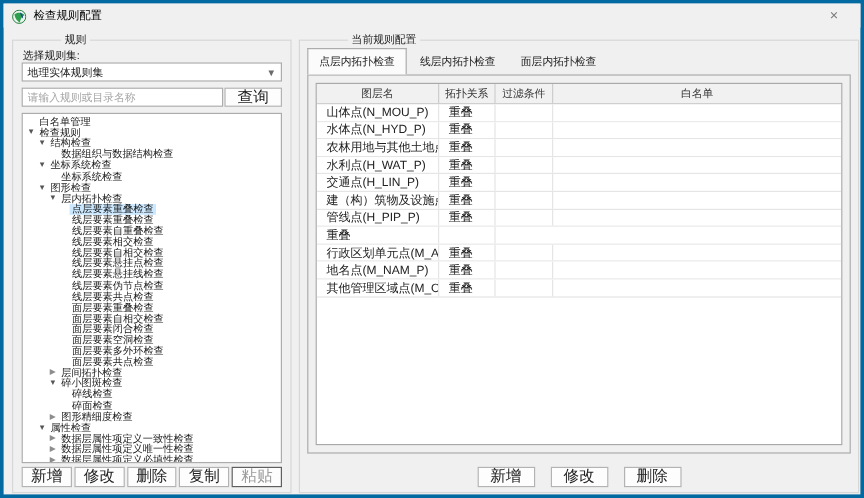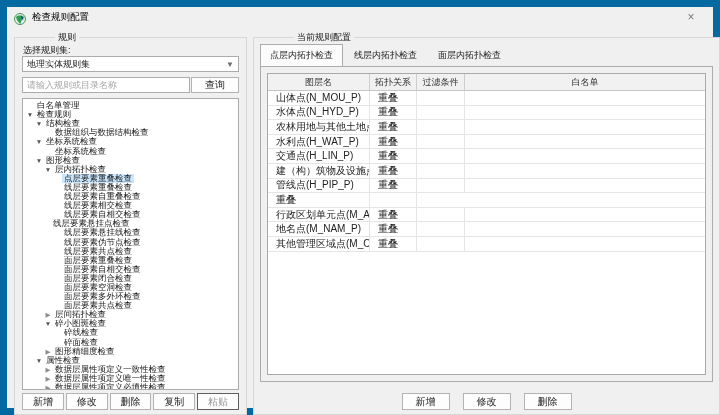--- a/index.html
+++ b/index.html
@@ -5,21 +5,21 @@
   * { margin:0; padding:0; box-sizing:border-box; }
   html,body { width:720px; height:415px; }
   body {
     font-family:"Liberation Sans", sans-serif;
     background:#f0f0f0;
     color:#1a1a1a;
     overflow:hidden;
   }
   .window {
     position:relative; width:720px; height:415px;
-    background:#f0f0f0; border:7px solid #0369a1;
+    background:#f0f0f0; border:3px solid #0369a1;
   }
   
   .titlebar {
     position:absolute; top:0; left:0; right:0; height:20px;
     display:flex; align-items:center; padding:0 7px; background:#f0f0f0;
   }
   .app-icon { width:12px; height:12px; margin-right:6px; display:inline-block; }
   .title { font-size:9.5px; color:#000; }
   .close {
     margin-left:auto; width:30px; text-align:center; font-size:12px;
@@ -52,22 +52,22 @@
     position:absolute; top:60px; left:7px; right:7px; bottom:24px;
     background:#fff; border:1px solid #acacac; overflow:hidden; padding-top:2px;
   }
   .tree-item { display:flex; align-items:flex-end; height:9.1px; white-space:nowrap; }
   .tw { width:10px; flex:0 0 10px; font-size:6.5px; color:#555; text-align:center; line-height:9px; }
   .tw.col { color:#8d8d8d; }
   .tl { font-size:8.5px; line-height:9px; color:#1a1a1a; padding:0 2px; }
   .tl.sel { background:#cbe8ff; }
   
   .btn {
-    background:#fdfdfd; border:1px solid #b3b3b3; font-size:10px; color:#222;
-    font-family:Liberation Serif, serif; line-height:1; cursor:default;
+    background:#fdfdfd; border:1px solid #b3b3b3; font-size:13px; color:#222;
+    font-family:Liberation Mono, monospace; line-height:1; cursor:default;
   }
   .btn-row { position:absolute; display:flex; }
   .left-btns { left:7px; right:7px; bottom:4px; height:17px; gap:2px; }
   .left-btns .btn { flex:1; }
   .btn-paste { border-color:#5f5f5f; color:#9b9b9b; }
   .right-btns { left:0; right:0; bottom:4px; height:17px; justify-content:center; gap:13px; }
   .right-btns .btn { width:48px; }
   
   .tabs { position:absolute; top:10px; left:6px; right:6px; height:18px; display:flex; align-items:flex-end; }
   .tab {
@@ -169,21 +169,21 @@
           <span class="tl">线层要素自重叠检查</span>
         </div>
         <div class="tree-item" style="padding-left: 29px;">
           <span class="tw"></span>
           <span class="tl">线层要素相交检查</span>
         </div>
         <div class="tree-item" style="padding-left: 29px;">
           <span class="tw"></span>
           <span class="tl">线层要素自相交检查</span>
         </div>
-        <div class="tree-item" style="padding-left: 18px;">
+        <div class="tree-item" style="padding-left: 29px;">
           <span class="tw"></span>
           <span class="tl">线层要素悬挂点检查</span>
         </div>
         <div class="tree-item" style="padding-left: 29px;">
           <span class="tw"></span>
           <span class="tl">线层要素悬挂线检查</span>
         </div>
         <div class="tree-item" style="padding-left: 29px;">
           <span class="tw"></span>
           <span class="tl">线层要素伪节点检查</span>

